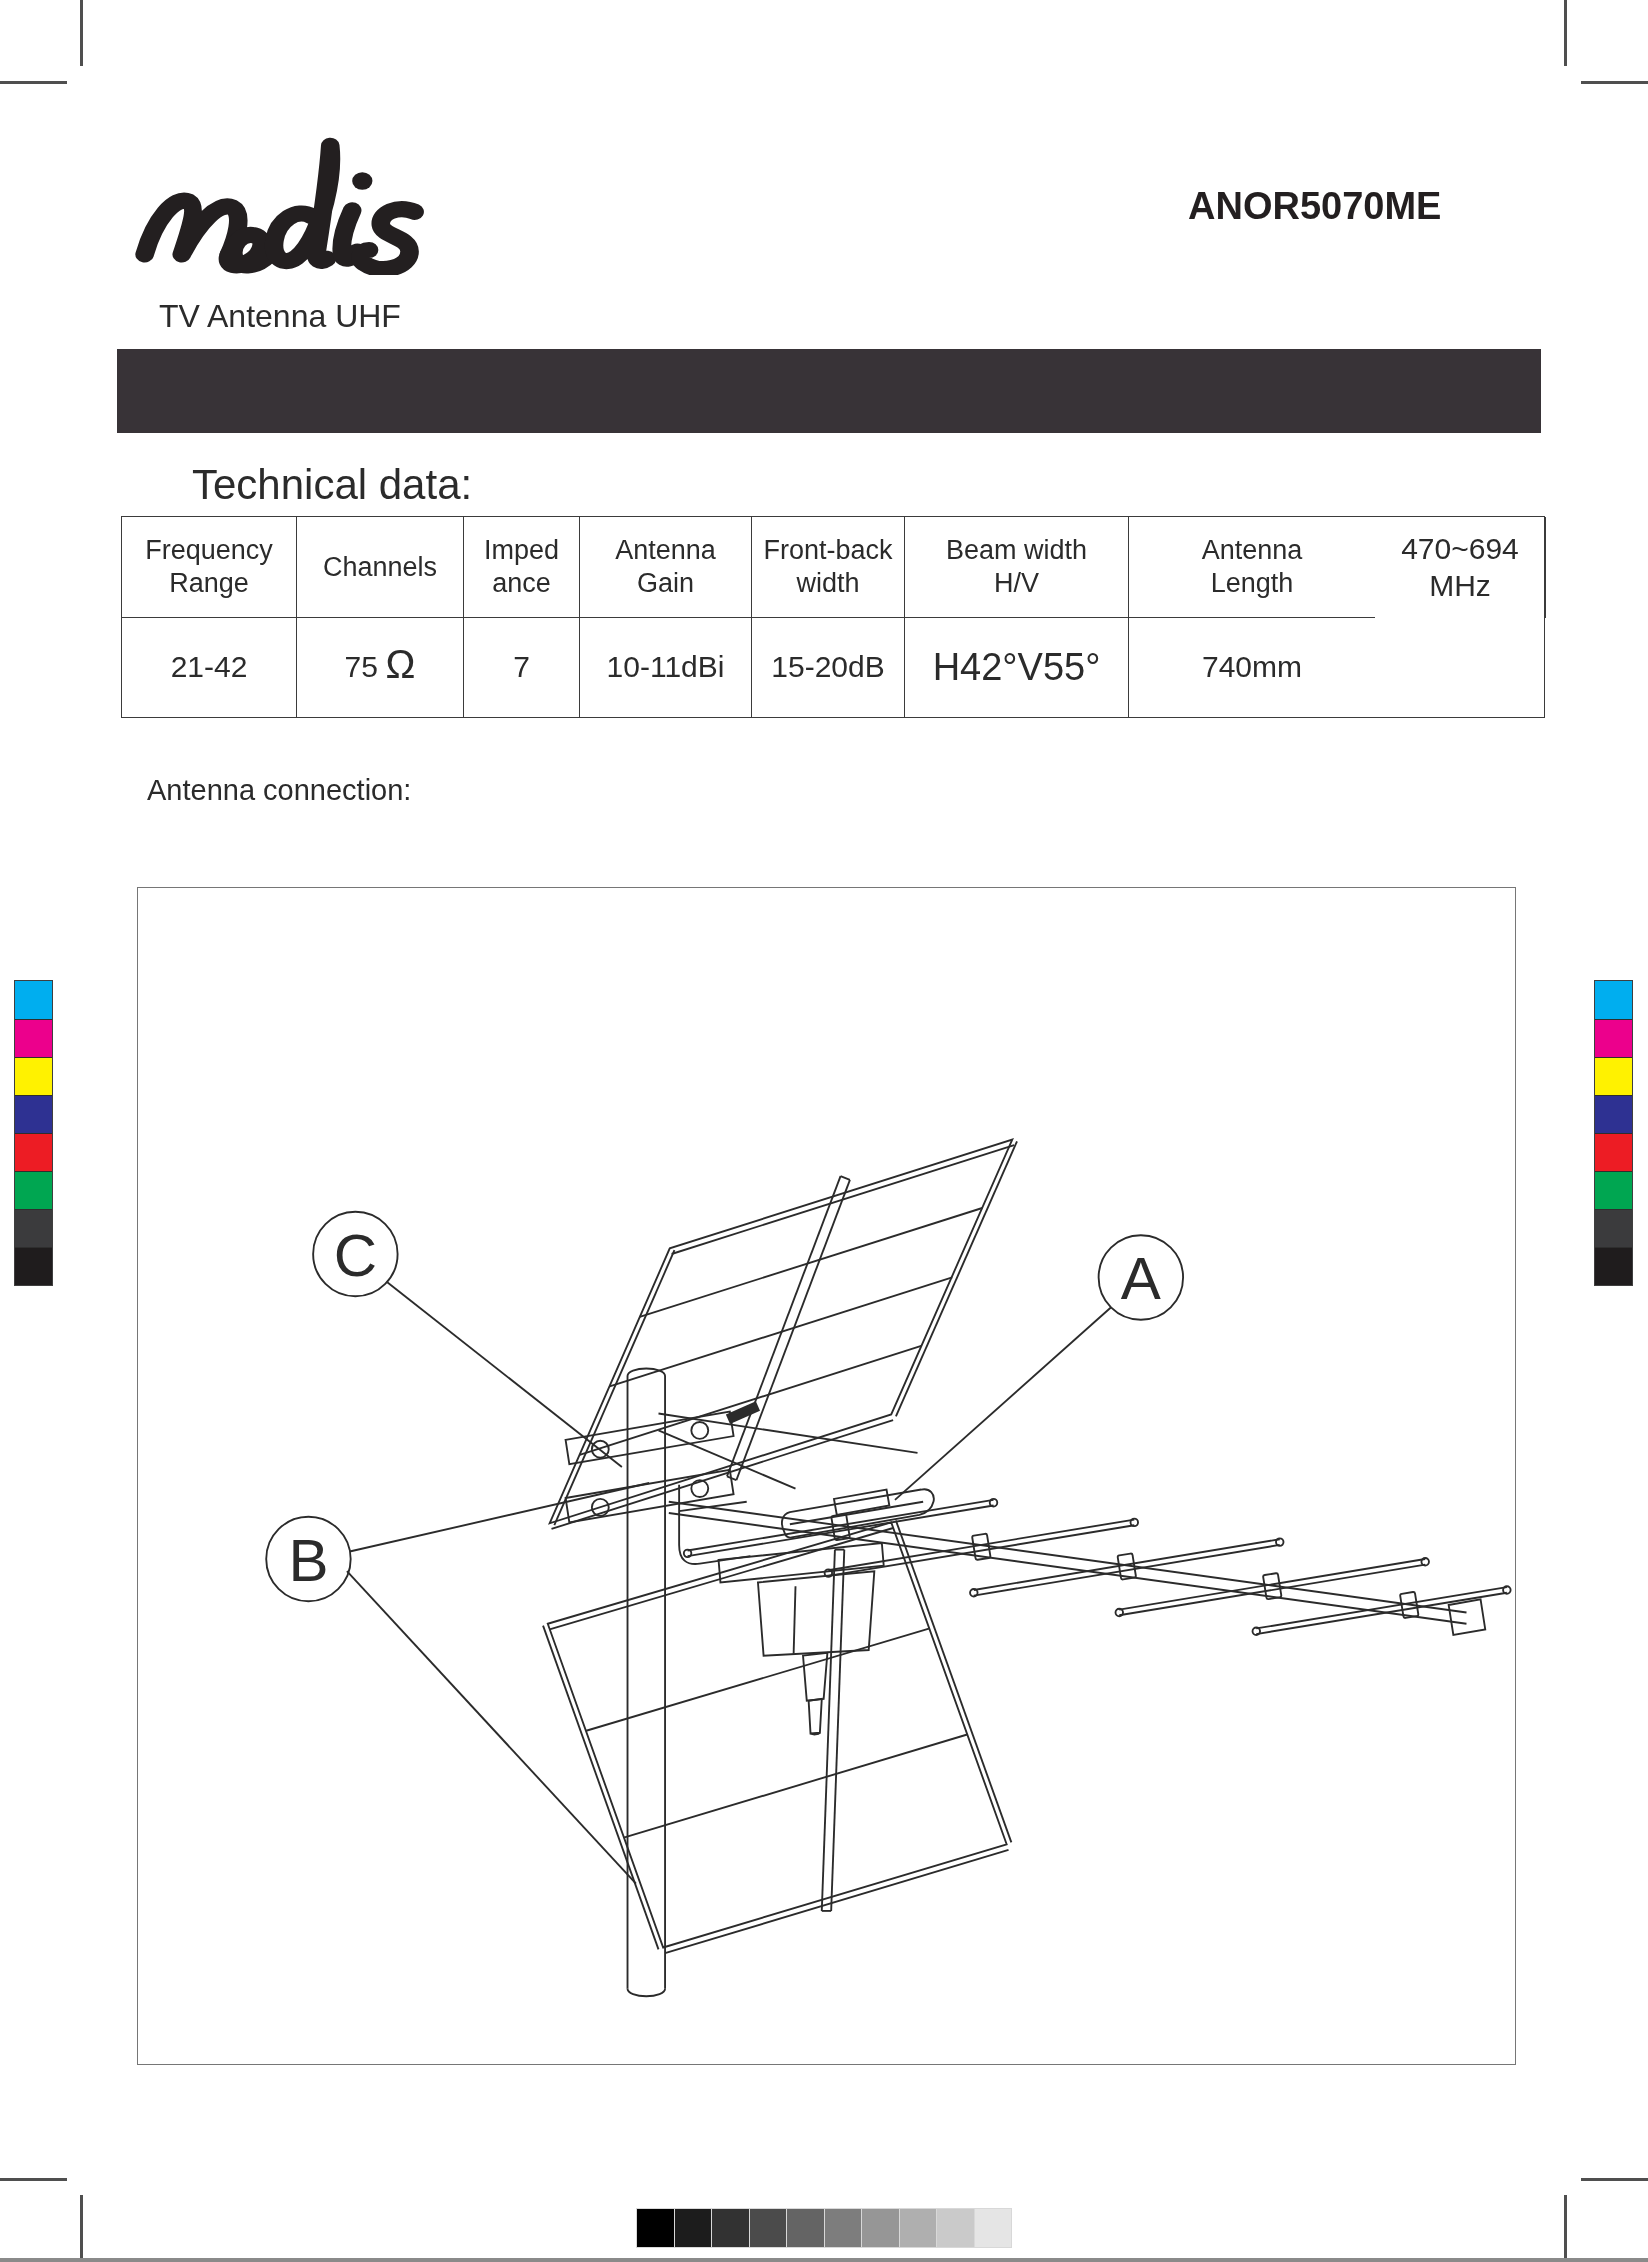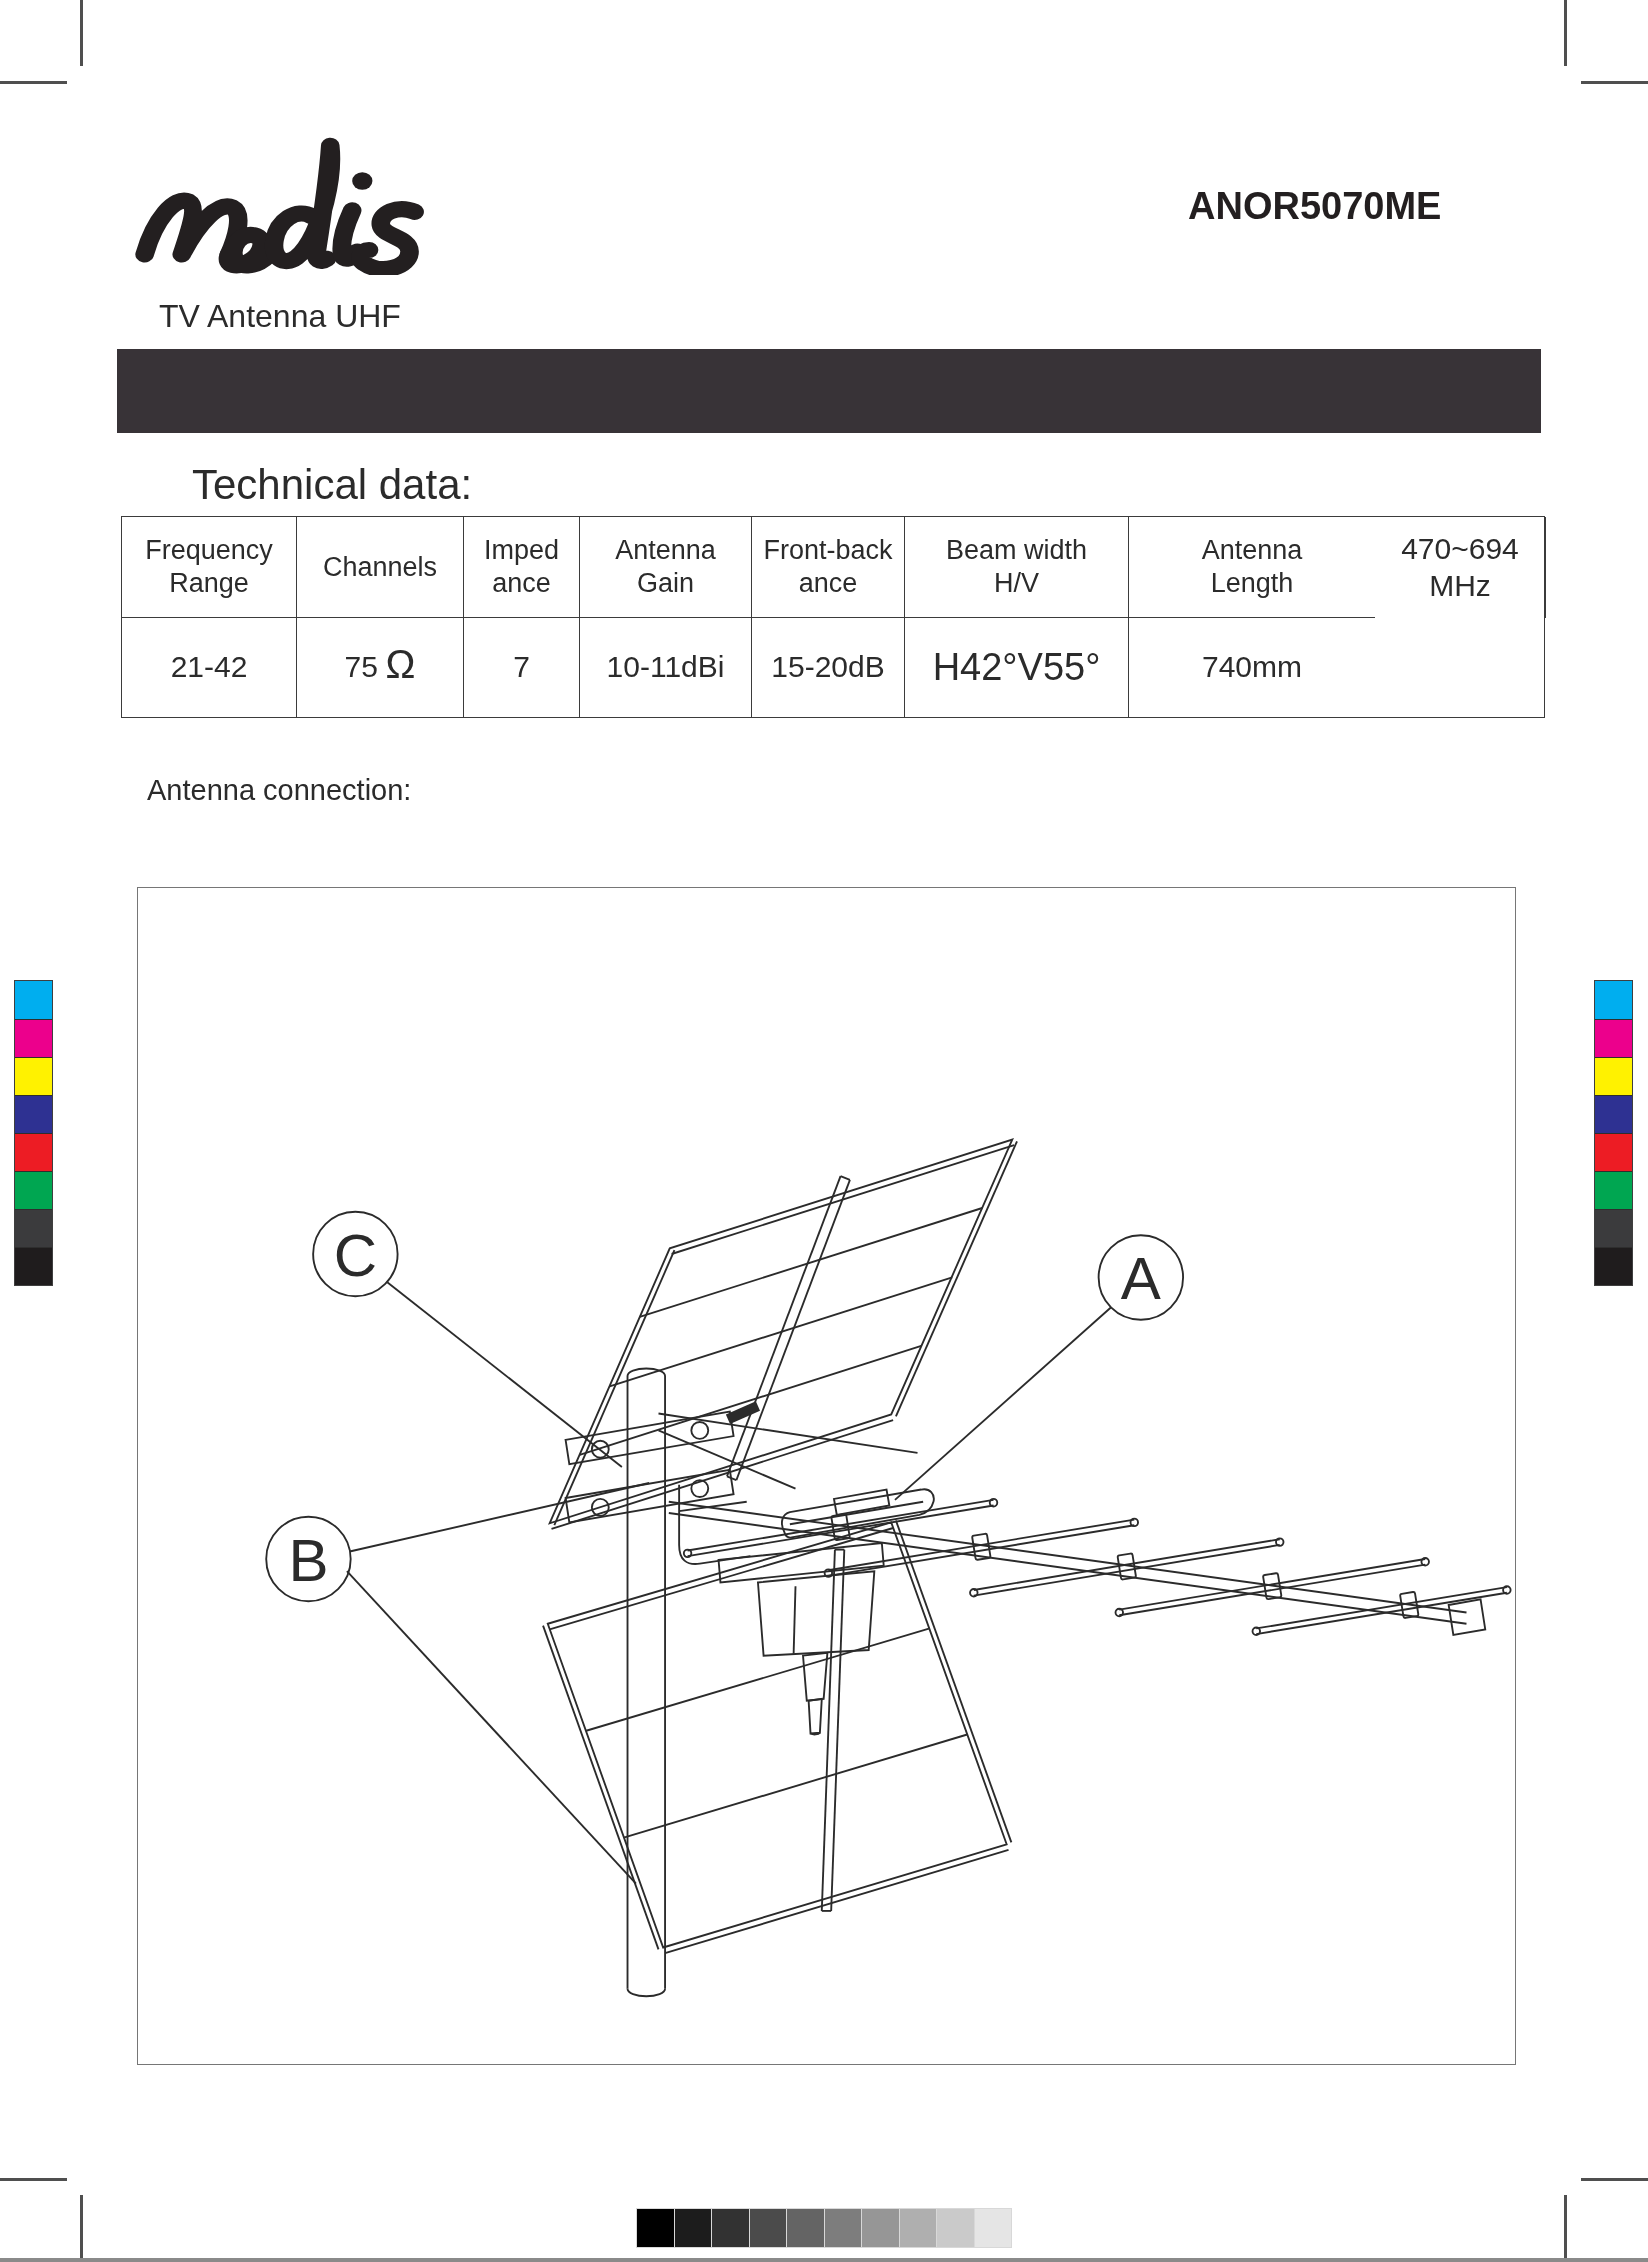--- a/index.html
+++ b/index.html
@@ -84,21 +84,21 @@
 
   <div class="tech-table">
     <div class="cell hdr">Frequency
 Range</div>
     <div class="cell hdr">Channels</div>
     <div class="cell hdr">Imped
 ance</div>
     <div class="cell hdr">Antenna
 Gain</div>
     <div class="cell hdr">Front-back
-ance</div>
+width</div>
     <div class="cell hdr">Beam width
 H/V</div>
     <div class="cell hdr last">Antenna
 Length</div>
 
     <div class="cell val bottom">470~694
 MHz</div>
     <div class="cell val bottom">21-42</div>
     <div class="cell val bottom"><span>75</span><span class="omega">Ω</span></div>
     <div class="cell val bottom">7</div>

